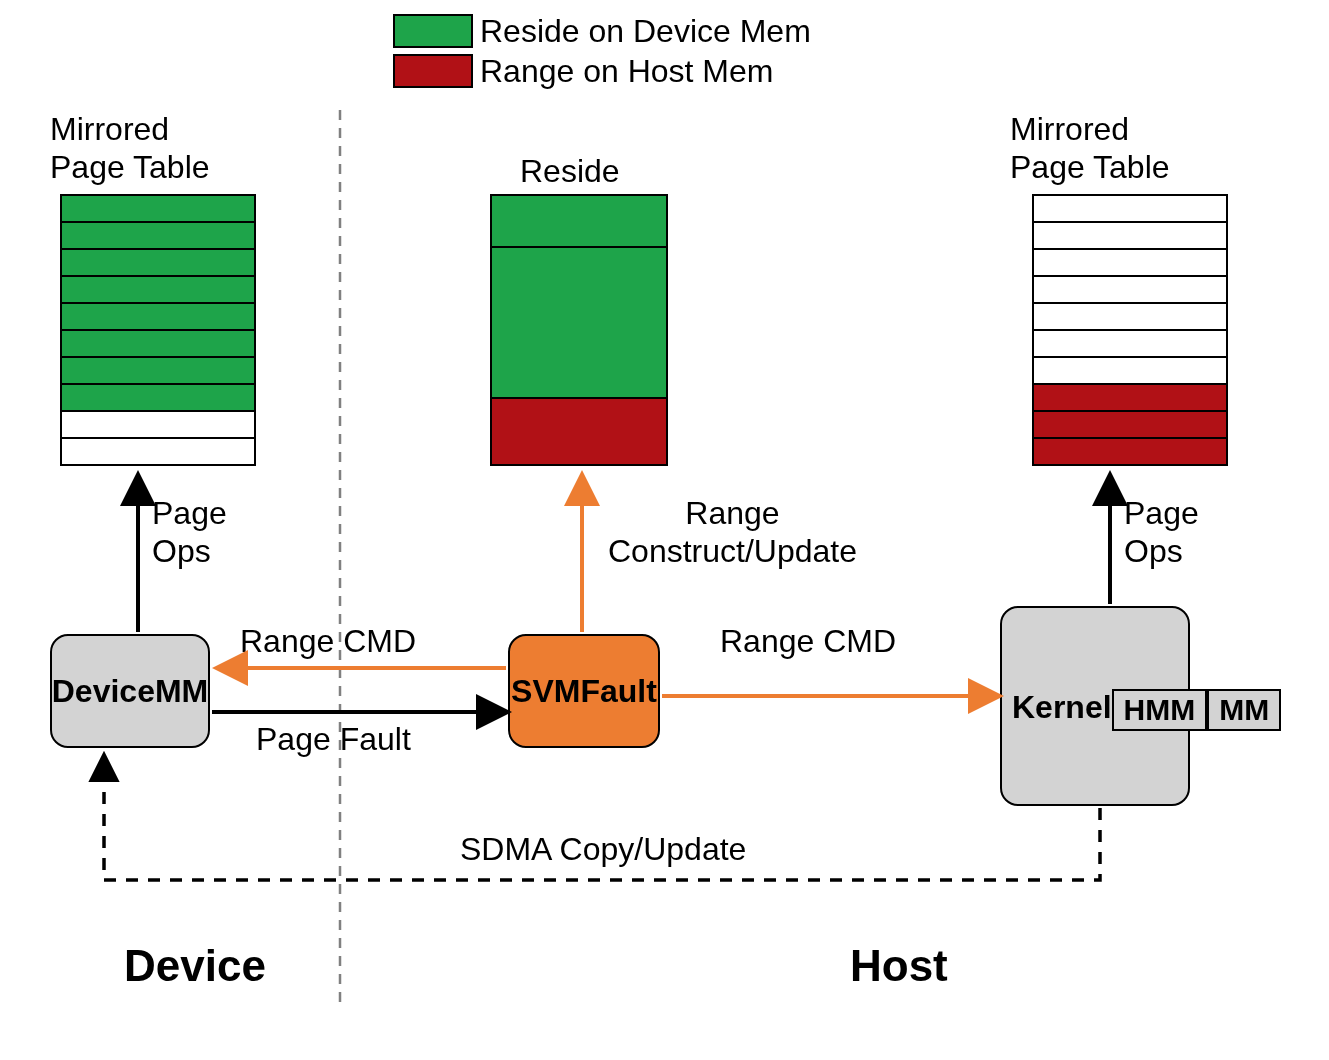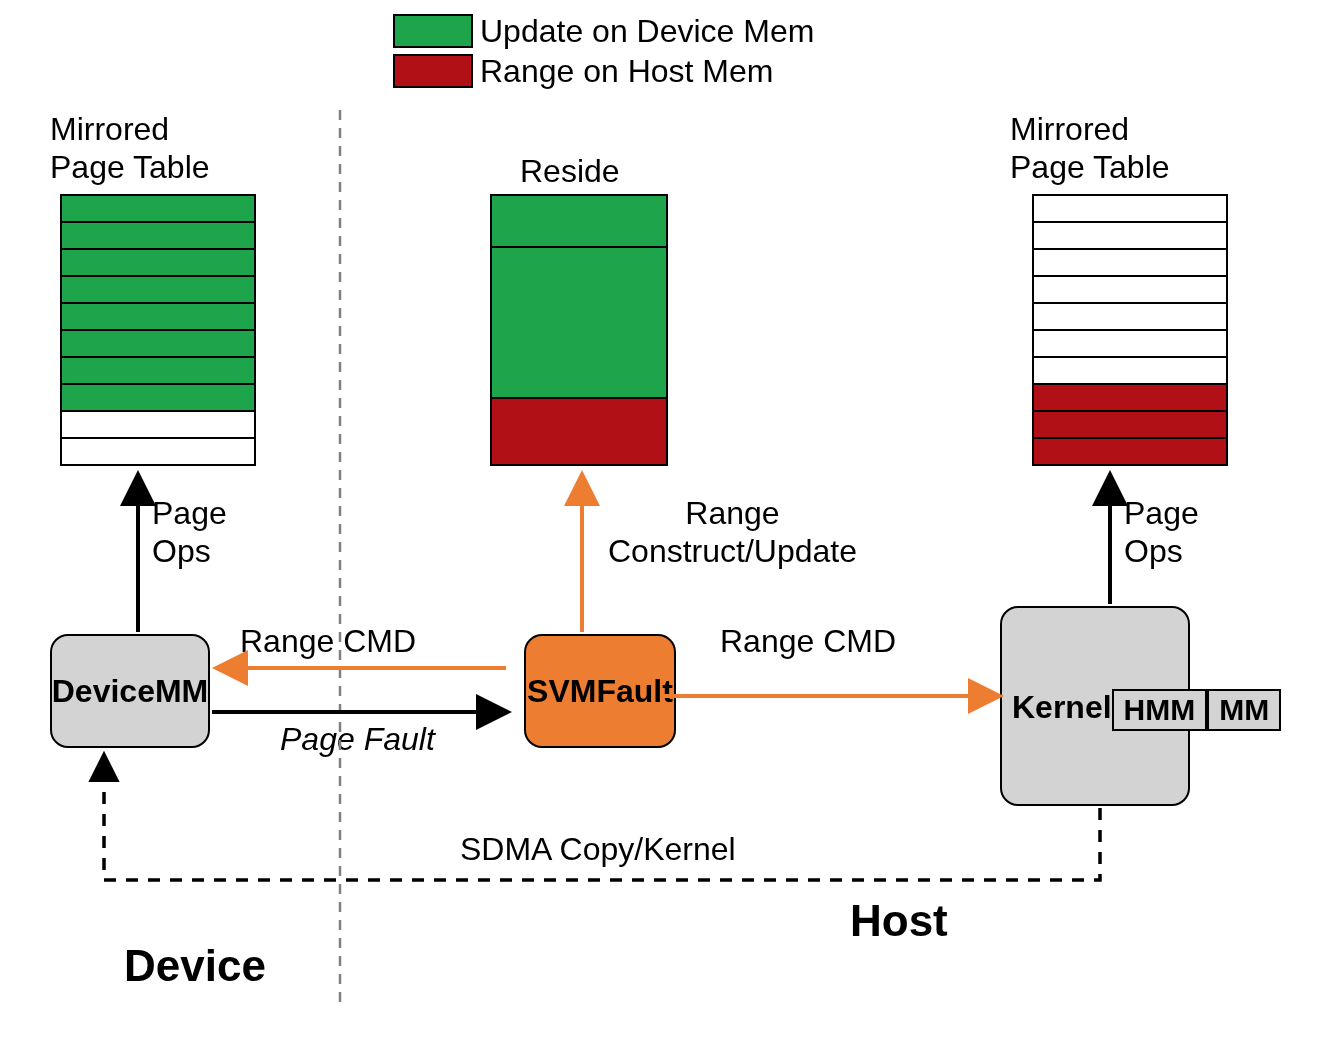--- a/index.html
+++ b/index.html
@@ -101,21 +101,21 @@
     height: 1060px;
     pointer-events: none;
   }
 </style>
 </head>
 <body>
 
 <div id="stage">
 
   <div class="legend-swatch" style="left:393px; top:14px; background:#1ea44a;"></div>
-  <div class="label" style="left:480px; top:12px;">Update on Device Mem</div>
+  <div class="label" style="left:480px; top:12px;">Reside on Device Mem</div>
   <div class="legend-swatch" style="left:393px; top:54px; background:#b11116;"></div>
   <div class="label" style="left:480px; top:52px;">Range on Host Mem</div>
 
   <div class="label center" style="left:50px; top:110px;">Mirrored
 Page Table</div>
 
   <div class="label center" style="left:1010px; top:110px;">Mirrored
 Page Table</div>
 
   <div class="label center" style="left:520px; top:152px;">Reside</div>
@@ -150,44 +150,44 @@
       <div class="seg" style="flex: 1 1 0px; background: rgb(30, 164, 74);"></div>
       <div class="seg" style="flex: 3 1 0px; background: rgb(30, 164, 74);"></div>
       <div class="seg" style="flex: 1.3 1 0px; background: rgb(177, 17, 22);"></div>
     </div>
 
   <div class="node node-gray" style="left:50px; top:634px; width:160px; height:114px;">
     <span>Device</span>
     <span>MM</span>
   </div>
 
-  <div class="node node-orange" style="left:508px; top:634px; width:152px; height:114px;margin-left:16px;">
+  <div class="node node-orange" style="left:508px; top:634px; width:152px; height:114px;">
     <span>SVM</span>
     <span>Fault</span>
   </div>
 
   <div class="node node-gray" style="left:1000px; top:606px; width:190px; height:200px; justify-content:flex-start; padding-top:8px;">
     <span>Kernel</span>
     <div class="subbox" style="width:110px; text-align:center;">HMM</div>
     <div class="subbox" style="width:110px; text-align:center;">MM</div>
   </div>
 
   <div class="label" style="left:152px; top:494px;">Page
 Ops</div>
   <div class="label" style="left:1124px; top:494px;">Page
 Ops</div>
   <div class="label" style="left:608px; top:494px;text-align:center;">Range
 Construct/Update</div>
   <div class="label" style="left:240px; top:622px;">Range CMD</div>
   <div class="label" style="left:720px; top:622px;">Range CMD</div>
-  <div class="label" style="left:280px; top:720px;font-style:italic;">Page Fault</div>
-  <div class="label" style="left:460px; top:830px;">SDMA Copy/Kernel</div>
+  <div class="label" style="left:256px; top:720px;">Page Fault</div>
+  <div class="label" style="left:460px; top:830px;">SDMA Copy/Update</div>
 
   <div class="label big-label" style="left:124px; top:940px;">Device</div>
-  <div class="label big-label" style="left:850px; top:895px;">Host</div>
+  <div class="label big-label" style="left:850px; top:940px;">Host</div>
 
   <svg class="overlay" viewBox="0 0 1329 1060">
     <defs>
       <marker id="arrow-black" viewBox="0 0 12 12" refX="10" refY="6" markerWidth="9" markerHeight="9" orient="auto-start-reverse">
         <path d="M0,0 L12,6 L0,12 z" fill="#000000"></path>
       </marker>
       <marker id="arrow-black-open" viewBox="0 0 12 12" refX="10" refY="6" markerWidth="9" markerHeight="9" orient="auto-start-reverse">
         <path d="M0,0 L12,6 L0,12 z" fill="#000000"></path>
       </marker>
       <marker id="arrow-orange" viewBox="0 0 12 12" refX="10" refY="6" markerWidth="9" markerHeight="9" orient="auto-start-reverse">

